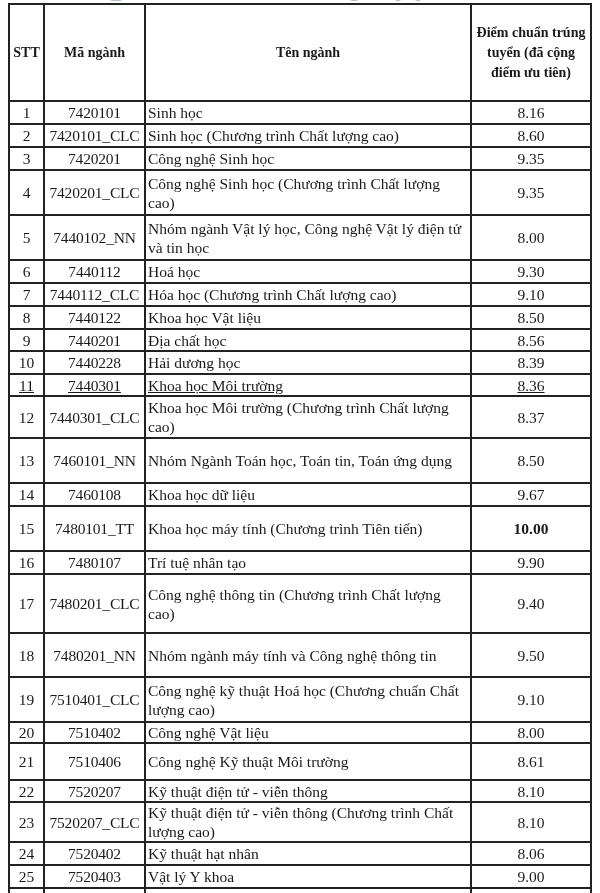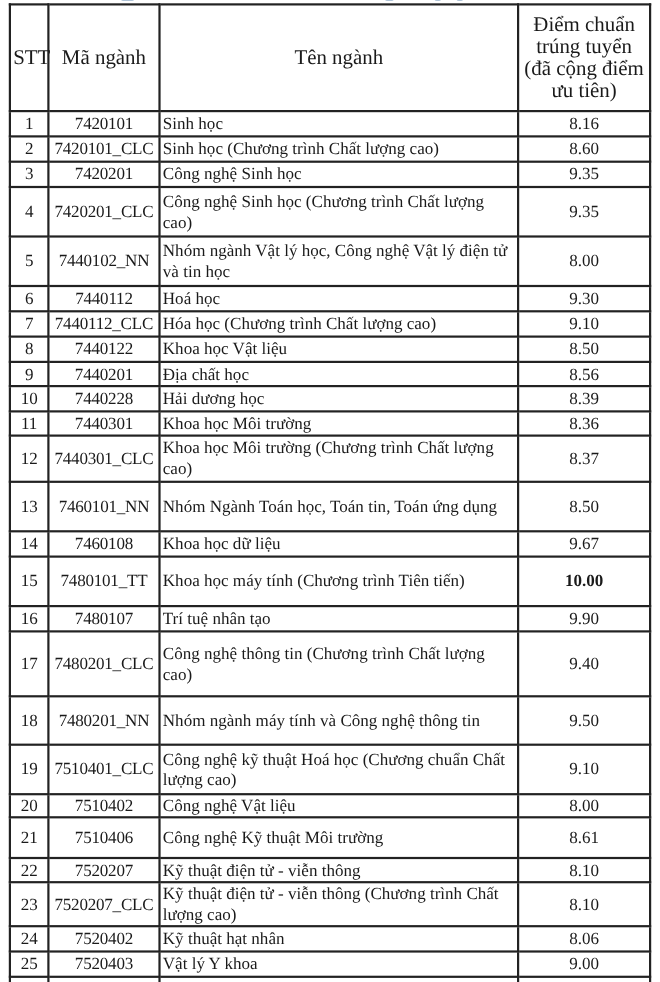--- a/index.html
+++ b/index.html
@@ -41,23 +41,23 @@
       font-size: 15.5px;
     }
     table.scores th,
     table.scores td {
       border: 2px solid #222;
       padding: 0 2px;
       vertical-align: middle;
       line-height: 19px;
     }
     table.scores th {
-      font-weight: normal;
+      font-weight: bold;
       text-align: center;
-      font-size: 19px;
+      font-size: 14px;
       line-height: 20px;
     }
     col.c-stt { width: 35px; }
     col.c-code { width: 101px; }
     col.c-name { width: 326px; }
     col.c-score { width: 120px; }
     td.stt, td.code, td.score { text-align: center; }
     td.code { white-space: nowrap; padding: 0; letter-spacing: -0.2px; }
     td.name { text-align: left; padding-left: 2px; }
     td.score.bold { font-weight: bold; }
@@ -142,21 +142,21 @@
         <td class="code">7440201</td>
         <td class="name">Địa chất học</td>
         <td class="score">8.56</td>
       </tr>
       <tr style="height: 23px;">
         <td class="stt">10</td>
         <td class="code">7440228</td>
         <td class="name">Hải dương học</td>
         <td class="score">8.39</td>
       </tr>
-      <tr style="height: 22px;">
+      <tr style="height: 22px; text-decoration: underline;">
         <td class="stt">11</td>
         <td class="code">7440301</td>
         <td class="name">Khoa học Môi trường</td>
         <td class="score">8.36</td>
       </tr>
       <tr style="height: 42px;">
         <td class="stt">12</td>
         <td class="code">7440301_CLC</td>
         <td class="name">Khoa học Môi trường (Chương trình Chất lượng cao)</td>
         <td class="score">8.37</td>

